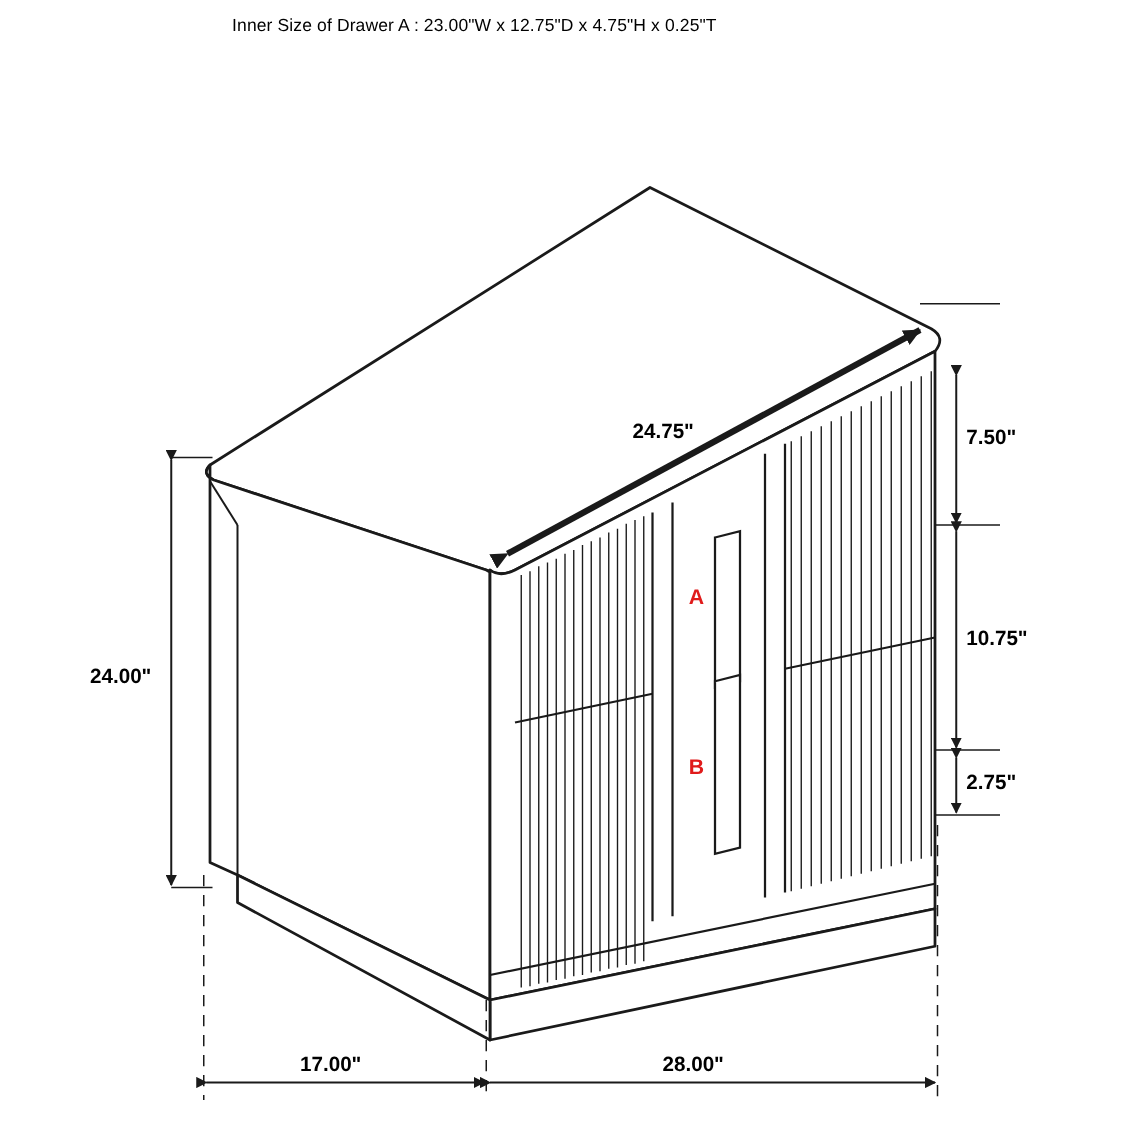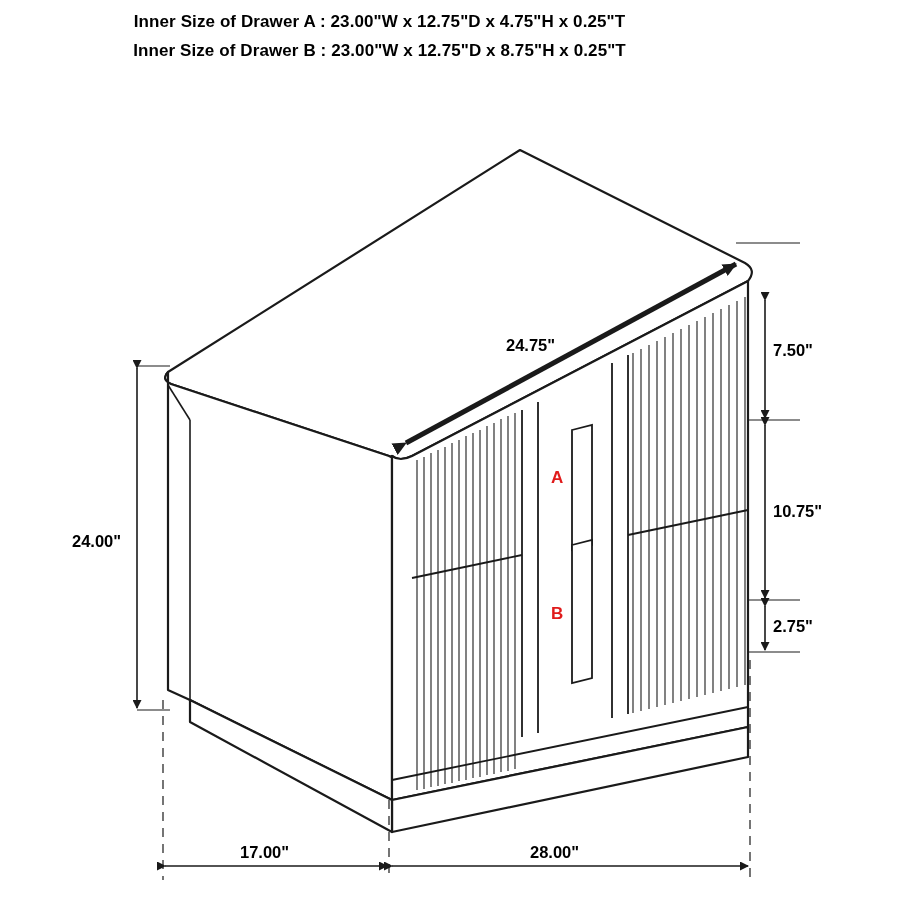--- a/index.html
+++ b/index.html
@@ -17,22 +17,22 @@
   #stage {
     position: relative;
     width: 900px;
     height: 900px;
   }
   .hdr {
     position: absolute;
     left: 0;
     width: 759px;
     text-align: center;
-    font-weight: bold;
-    font-size: 17px;
+    font-weight: normal;
+    font-size: 14px;
     letter-spacing: 0.1px;
     white-space: nowrap;
   }
   #hdr1 { top: 12px; }
   #hdr2 { top: 41px; }
 
   svg#drawing {
     position: absolute;
     left: 0;
     top: 0;
@@ -51,21 +51,20 @@
     color: #e01b1b;
     white-space: nowrap;
   }
 </style>
 </head>
 <body>
 
 <div id="stage">
 
   <div class="hdr" id="hdr1">Inner Size of Drawer A : 23.00"W x 12.75"D x 4.75"H x 0.25"T</div>
-  <div class="hdr" id="hdr2">Inner Size of Drawer B : 23.00"W x 12.75"D x 8.75"H x 0.25"T</div>
 
   <svg id="drawing" width="900" height="900" viewBox="0 0 900 900">
     <defs>
       <marker id="arrHead" markerWidth="9" markerHeight="9" refX="8" refY="4.5" orient="auto" markerUnits="userSpaceOnUse">
         <path d="M0,0 L9,4.5 L0,9 z" fill="#1a1a1a"></path>
       </marker>
       <marker id="arrHeadThick" markerWidth="14" markerHeight="13" refX="13" refY="6.5" orient="auto" markerUnits="userSpaceOnUse">
         <path d="M0,0 L14,6.5 L0,13 z" fill="#1a1a1a"></path>
       </marker>
     </defs>

